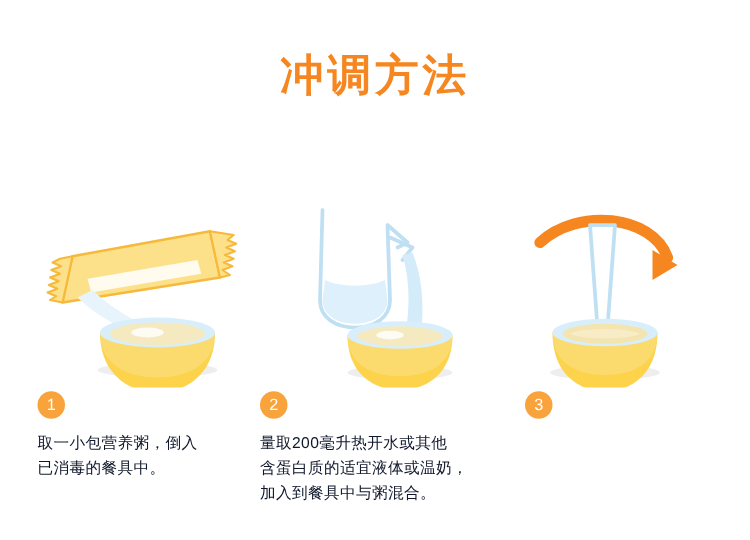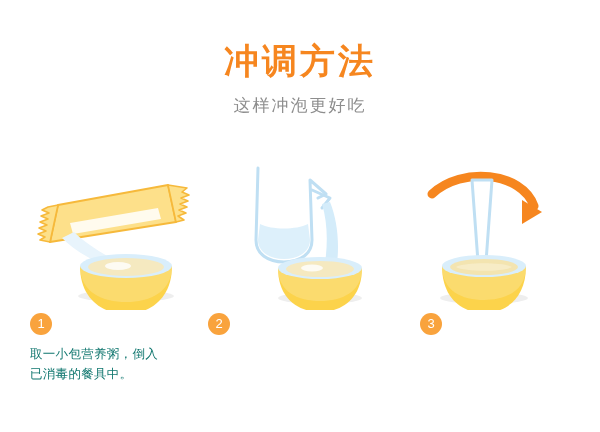--- a/index.html
+++ b/index.html
@@ -86,33 +86,32 @@
     color: #ffffff;
     font-size: 13px;
     line-height: 22px;
     text-align: center;
     font-weight: normal;
   }
   .step-text {
     margin-top: 9px;
     font-size: 12.5px;
     line-height: 20px;
-    color: #0f766e;
+    color: #0f172a;
     letter-spacing: 0.3px;
     white-space: pre-line;
   }
 </style>
 </head>
 <body>
 
 <div class="page">
 
   <div class="header">
     <div class="title">冲调方法</div>
-    <div class="subtitle">这样冲泡更好吃</div>
   </div>
 
   <div class="illustrations">
 
     <div class="ill" id="ill-1">
       <svg viewBox="0 0 190 160" width="190" height="160" xmlns="http://www.w3.org/2000/svg">
 
         <ellipse cx="108" cy="146" rx="48" ry="6" fill="#eeeeee"></ellipse>
 
         <g>
@@ -184,20 +183,23 @@
   <div class="steps">
 
     <div class="step" id="step-1">
       <div class="badge">1</div>
       <div class="step-text">取一小包营养粥，倒入
 已消毒的餐具中。</div>
     </div>
 
     <div class="step" id="step-2">
       <div class="badge">2</div>
+      <div class="step-text">量取200毫升热开水或其他
+含蛋白质的适宜液体或温奶，
+加入到餐具中与粥混合。</div>
     </div>
 
     <div class="step" id="step-3">
       <div class="badge">3</div>
     </div>
   </div>
 
 </div>
 
 </body></html>

